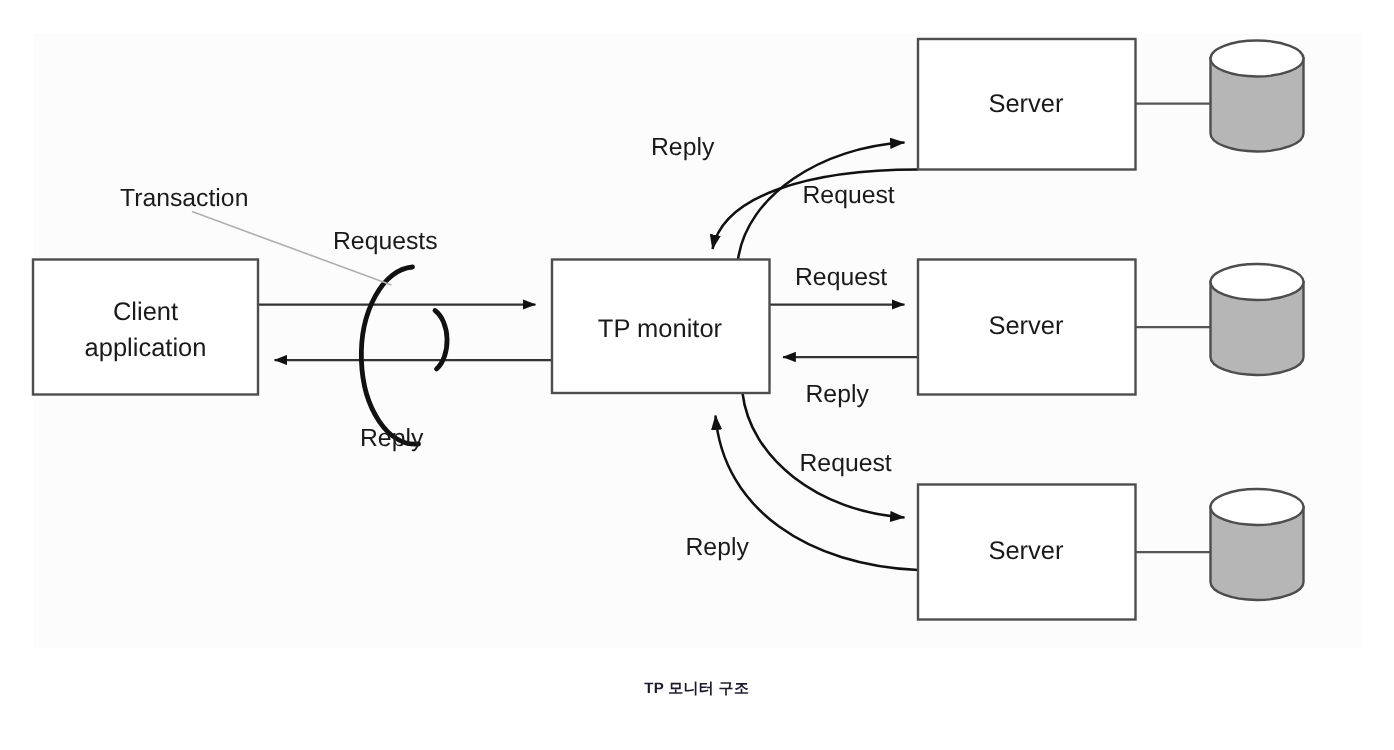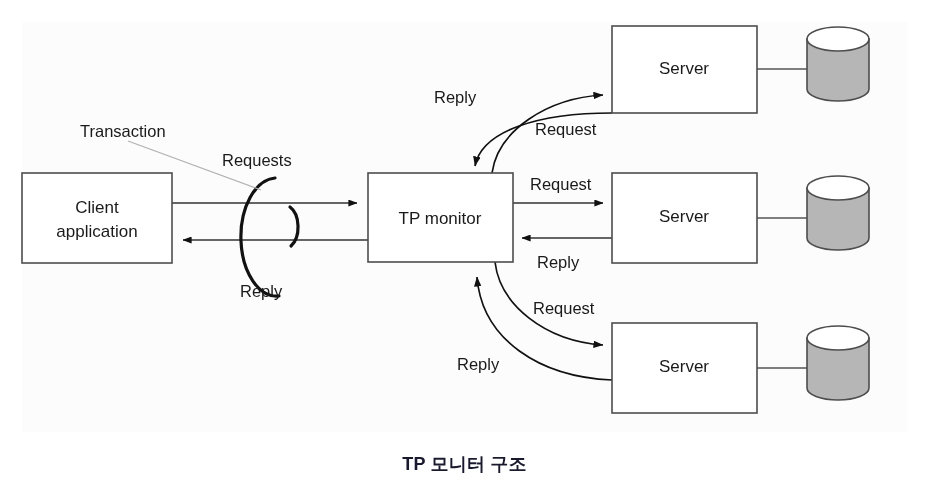--- a/index.html
+++ b/index.html
@@ -90,21 +90,21 @@
     stroke-width: 1.5;
     fill: none;
   }
   #caption {
     position: absolute;
     left: 0;
     top: 452px;
     width: 929px;
     text-align: center;
     font-family: "Liberation Sans", "DejaVu Sans", sans-serif;
-    font-size: 18px;
+    font-size: 10px;
     font-weight: 600;
     color: #1a1a2e;
     letter-spacing: 0.2px;
   }
 </style>
 </head>
 <body>
 
 <div id="page">
 

